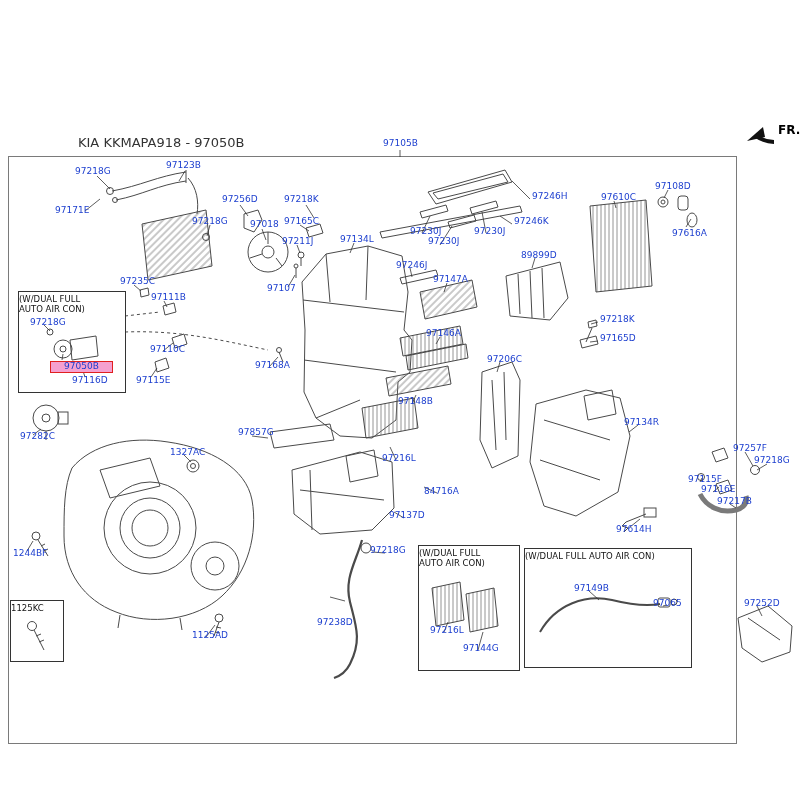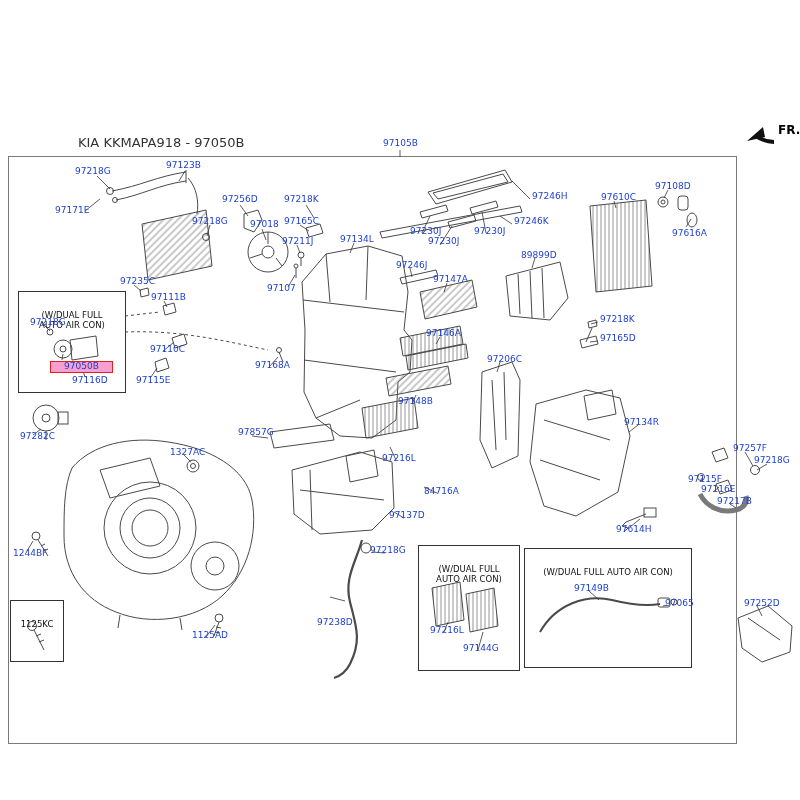--- a/index.html
+++ b/index.html
@@ -7,21 +7,21 @@
     --highlight_bg:#f5a0d0;
     --highlight_border:#e02020;
   }
   html,body{margin:0;padding:0;background:#fff;}
   body{width:800px;height:800px;position:relative;overflow:hidden;
        font-family:"DejaVu Sans","Liberation Sans",sans-serif;}
   #art{position:absolute;left:0;top:0;z-index:1;}
   #main-border{position:absolute;left:8px;top:156px;width:727px;height:586px;
        border:1px solid #7a7a7a;z-index:0;}
   .box{position:absolute;border:1px solid #333;z-index:2;}
-  .box-header{font-size:8.5px;color:#111;text-align:center;line-height:1.2;margin-top:18px;white-space:nowrap;}
+  .box-header{font-size:8.5px;color:#111;line-height:1.2;margin-top:2px;white-space:nowrap;}
   #labels-layer{position:absolute;left:0;top:0;width:636px;height:800px;z-index:3;pointer-events:none;}
   .part-label{position:absolute;font-size:9px;line-height:1.1;color:var(--label_blue);
        white-space:nowrap;pointer-events:auto;cursor:pointer;}
   .part-label.highlighted{background:var(--highlight_bg);border:1px solid var(--highlight_border);padding:0 13px;}
   #catalog-code{position:absolute;left:78px;top:135px;font-size:13px;color:#333;z-index:3;}
   #assembly-label{position:absolute;left:383px;top:138px;font-size:9px;color:var(--label_blue);z-index:3;cursor:pointer;}
   #fr-label{position:absolute;left:778px;top:123px;font-size:12px;font-weight:bold;color:#000;z-index:3;}
 </style>
 </head>
 <body>
@@ -298,16 +298,16 @@
     <div class="part-label" style="left: 170px; top: 448px;">1327AC</div>
     <div class="part-label" style="left: 424px; top: 487px;">84716A</div>
     <div class="part-label" style="left: 389px; top: 511px;">97137D</div>
     <div class="part-label" style="left: 616px; top: 525px;">97614H</div>
     <div class="part-label" style="left: 13px; top: 549px;">1244BF</div>
     <div class="part-label" style="left: 370px; top: 546px;">97218G</div>
     <div class="part-label" style="left: 317px; top: 590px; margin-top: 28px;">97238D</div>
     <div class="part-label" style="left: 430px; top: 626px;">97216L</div>
     <div class="part-label" style="left: 463px; top: 644px;">97144G</div>
     <div class="part-label" style="left: 574px; top: 584px;">97149B</div>
-    <div class="part-label" style="left: 653px; top: 599px; margin-left: 12px;">97065</div>
+    <div class="part-label" style="left: 653px; top: 599px;">97065</div>
     <div class="part-label" style="left: 744px; top: 599px;">97252D</div>
     <div class="part-label" style="left: 192px; top: 631px;">1125AD</div>
   </div>
 
 </body></html>

